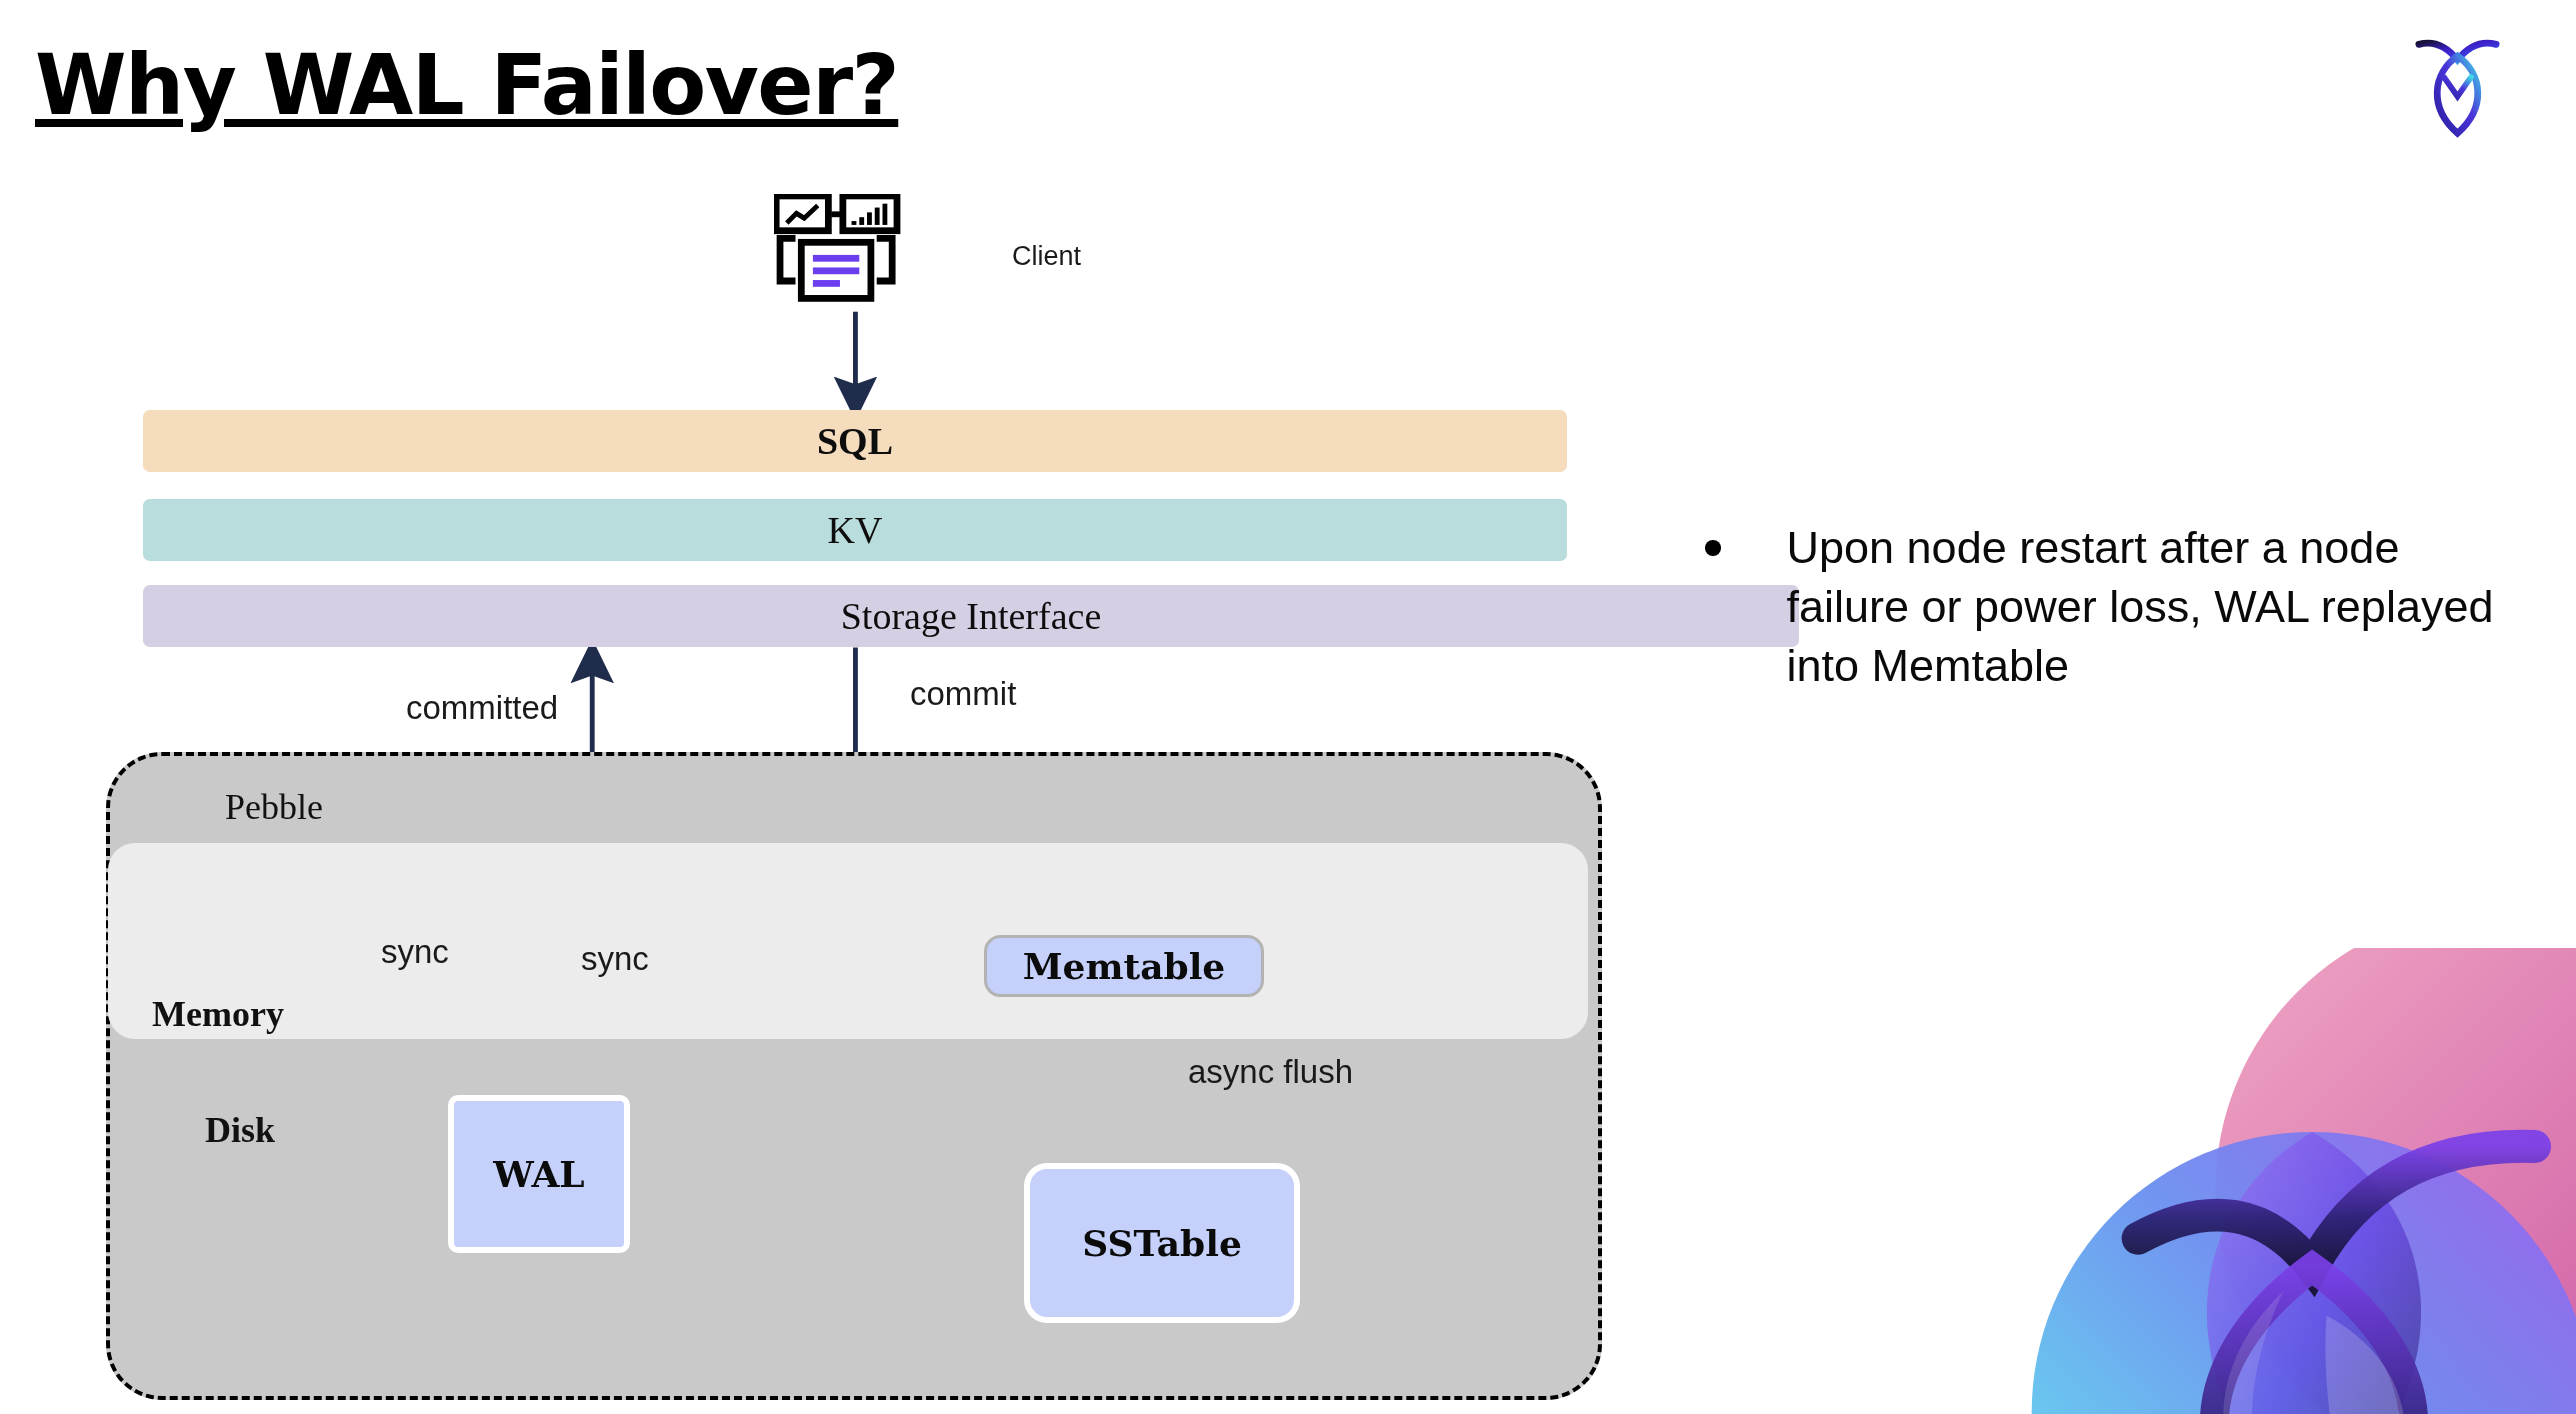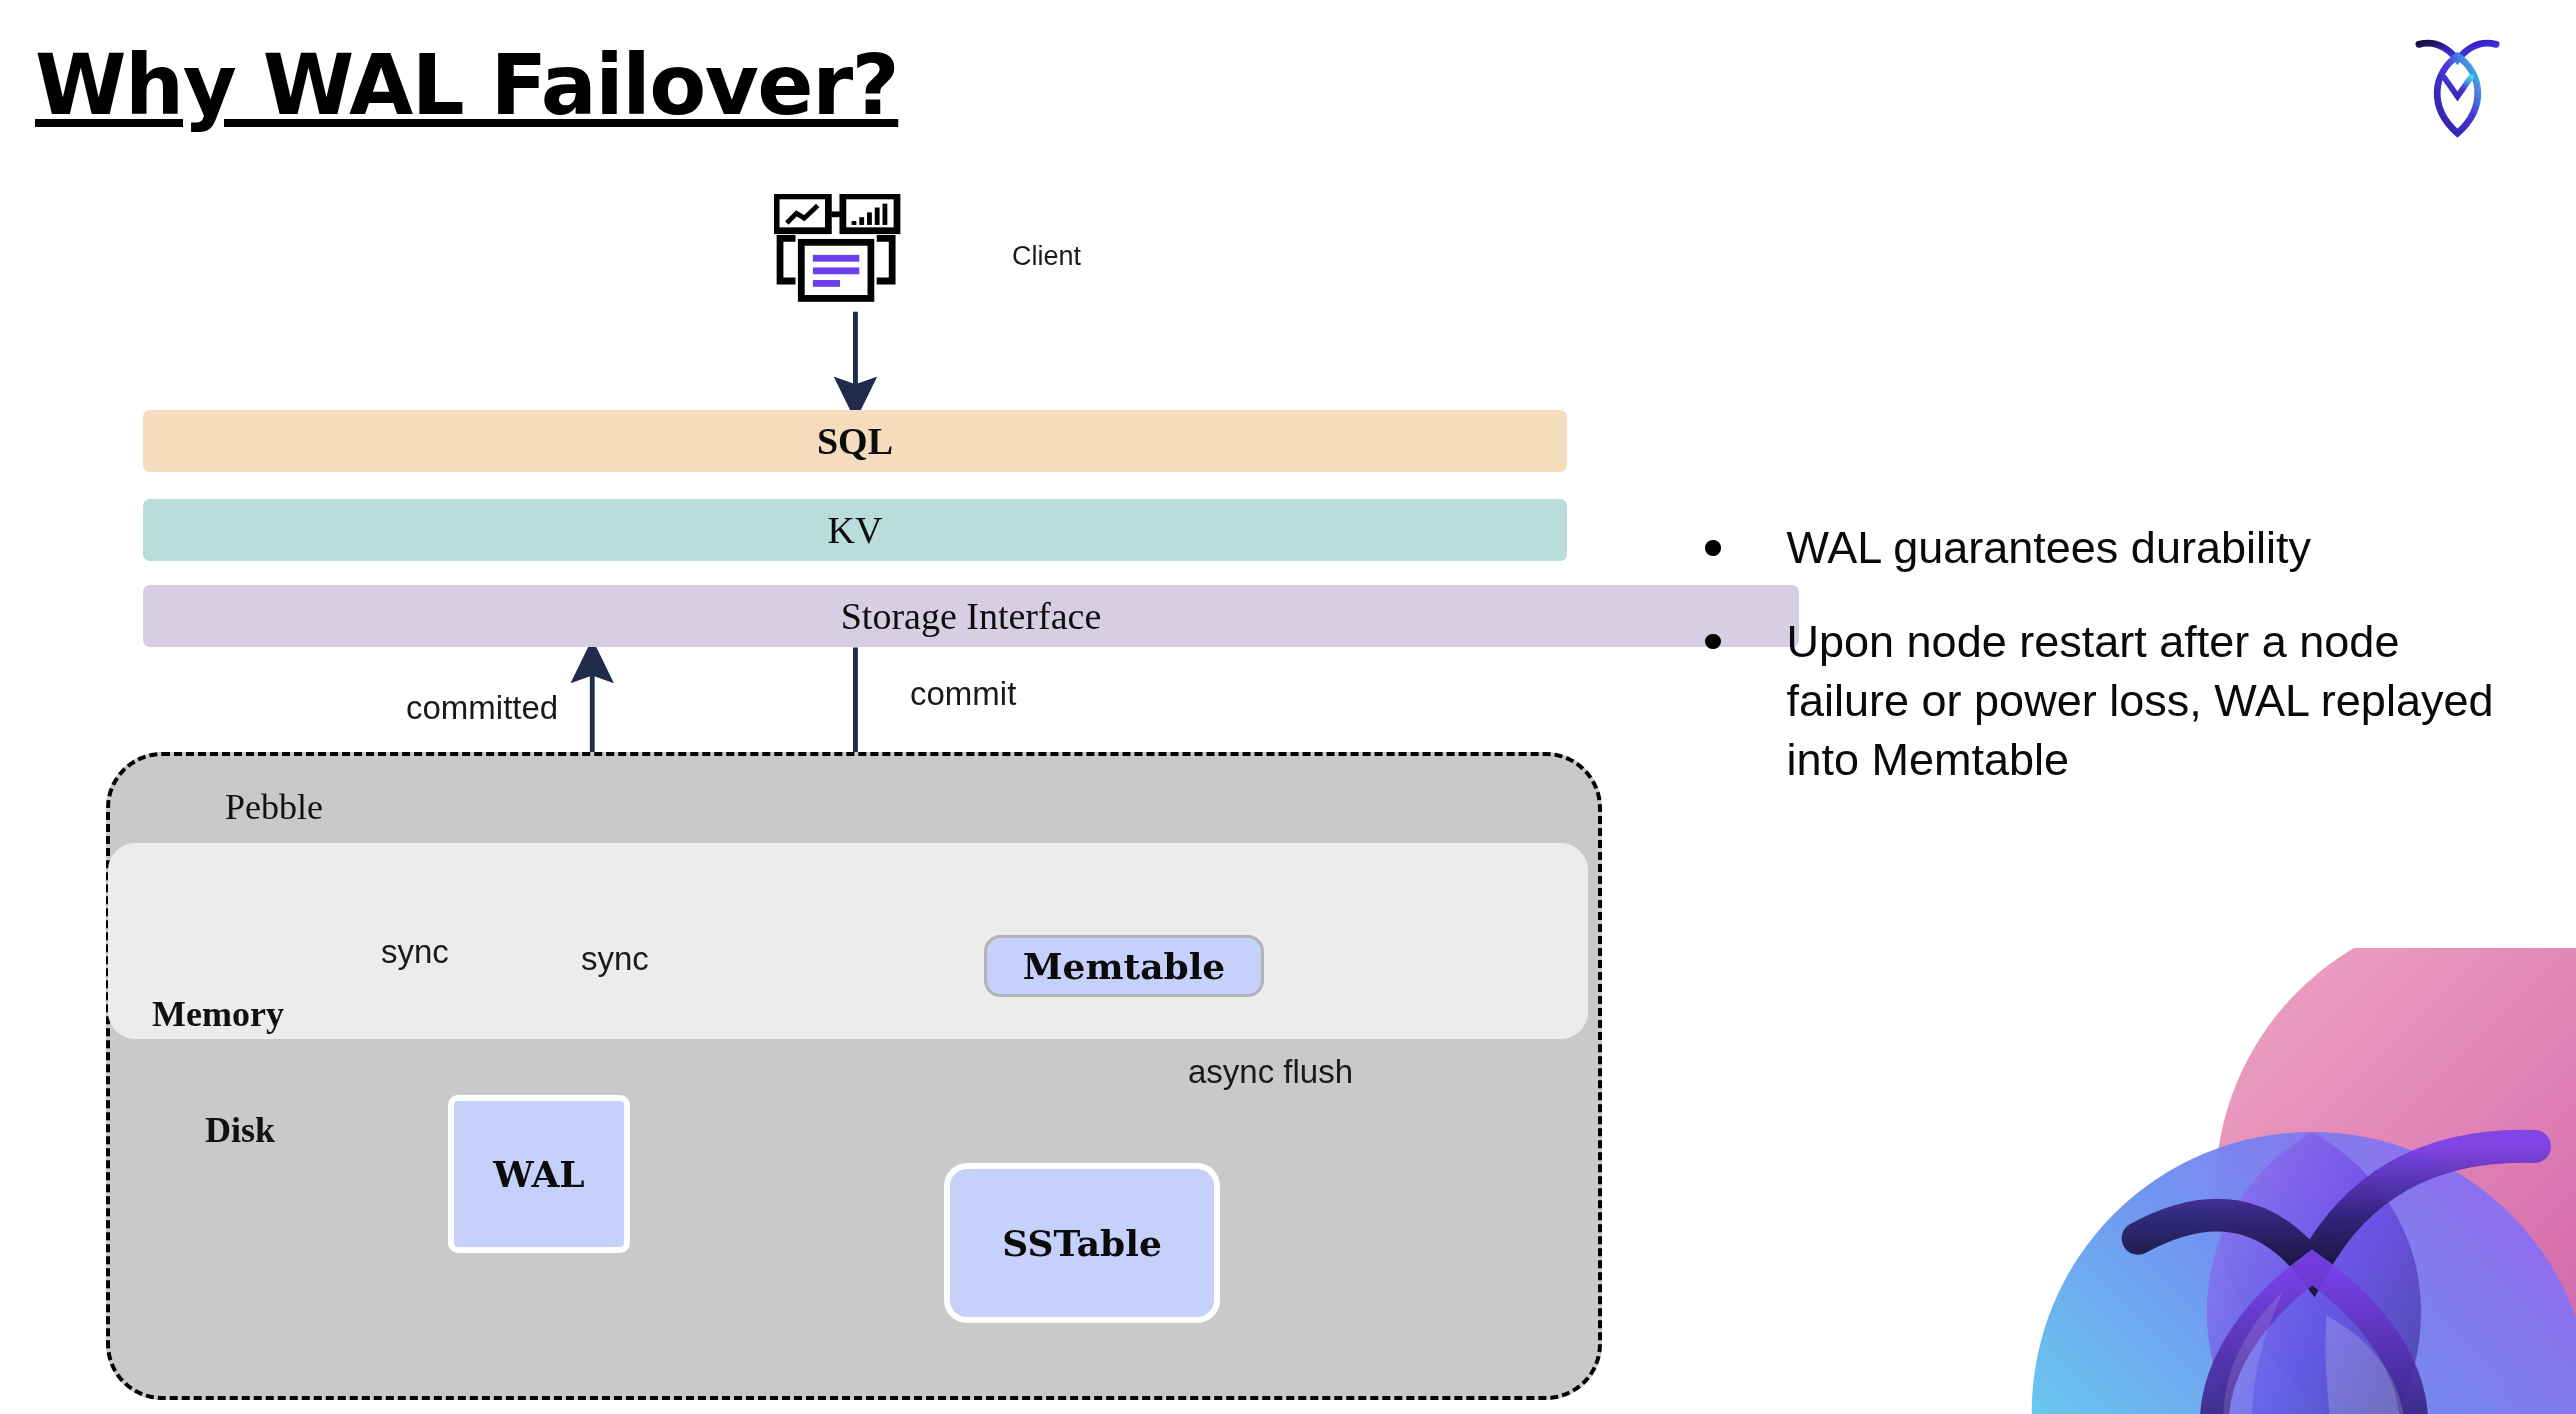--- a/index.html
+++ b/index.html
@@ -123,21 +123,21 @@
   #node-memtable {
     left: 984px; top: 924px; width: 280px; height: 62px;
     border: 3.9px solid #b3b3b3;
   }
   #node-wal {
     left: 448px; top: 1084px; width: 182px; height: 158px;
     border: 6.8px solid #ffffff;
     border-radius: 10px;
   }
   #node-sstable {
-    left: 944px; top: 1152px; width: 276px; height: 160px;
+    left: 1024px; top: 1152px; width: 276px; height: 160px;
     border: 6.8px solid #ffffff;
     border-radius: 23px;
   }
 
   
   .edge-label {
     position: absolute;
     font-family: "Liberation Sans", sans-serif;
     font-size: 33px;
     color: #1a1a1a;
@@ -337,20 +337,16 @@
 
 <span class="edge-label" id="label-committed">committed</span>
 <span class="edge-label" id="label-commit">commit</span>
 <span class="edge-label" id="label-sync-left">sync</span>
 <span class="edge-label" id="label-sync-right">sync</span>
 <span class="edge-label" id="label-async-flush">async flush</span>
 
 <div id="bullet-list">
   <div class="bullet-row">
     <span class="bullet-dot"></span>
-    <span class="bullet-text">WAL guarantees durability</span>
-  </div>
-  <div class="bullet-row">
-    <span class="bullet-dot"></span>
     <span class="bullet-text">Upon node restart after a node failure or power loss, WAL replayed into Memtable</span>
   </div>
 </div>
 
 
 </body></html>

